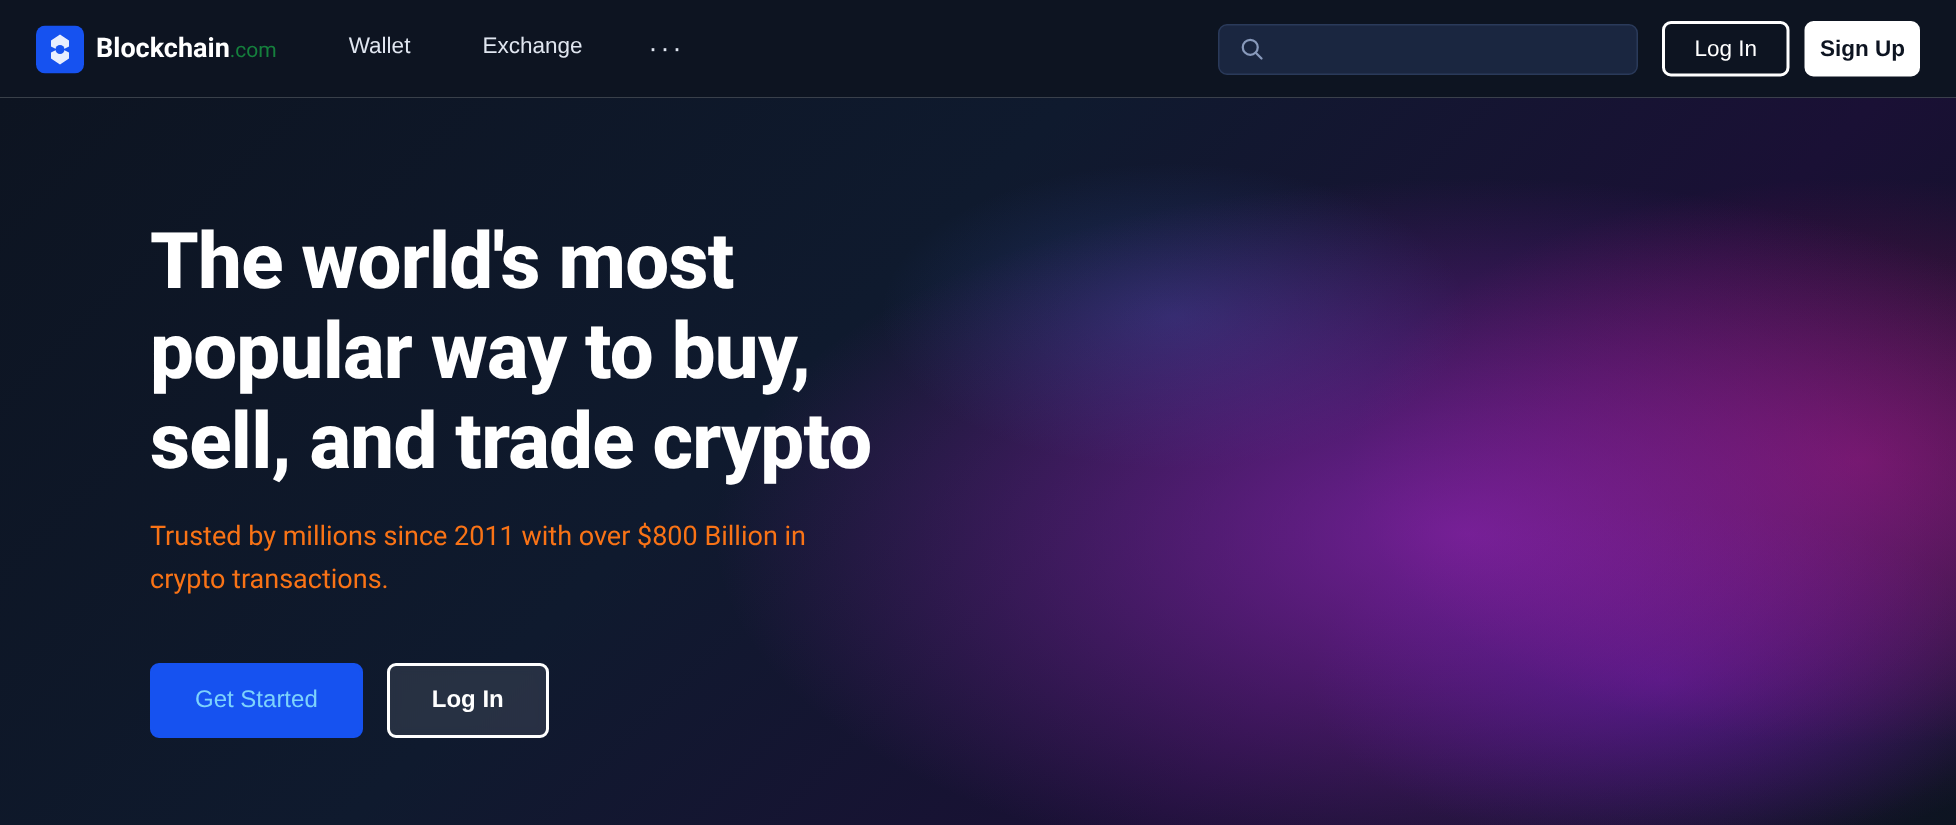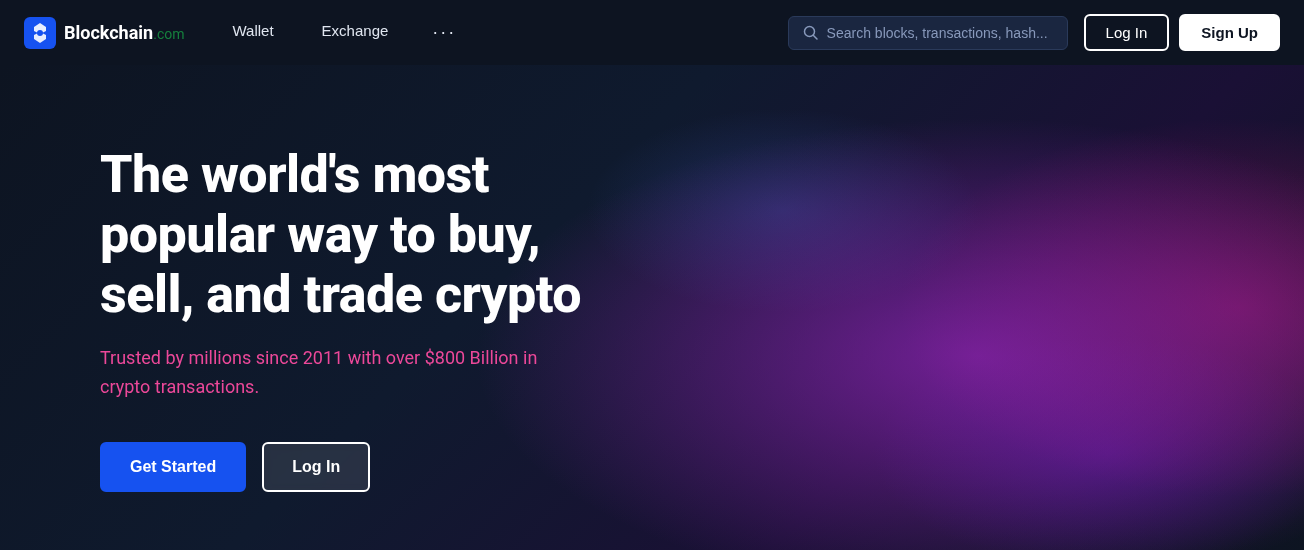--- a/index.html
+++ b/index.html
@@ -122,21 +122,21 @@
       font-weight: 500;
       cursor: pointer;
       margin-right: 10px;
       white-space: nowrap;
     }
 
     .btn-signup {
       background: #ffffff;
       border: 2px solid #ffffff;
       color: #0d1421;
-      padding: 8px 20px;
+      padding: 8px 8px;
       border-radius: 6px;
       font-size: 15px;
       font-weight: 600;
       cursor: pointer;
       white-space: nowrap;
     }
 
     
     .hero {
       width: 1304px;
@@ -167,42 +167,42 @@
     .hero-title {
       color: #ffffff;
       font-size: 52px;
       font-weight: 800;
       line-height: 1.15;
       margin-bottom: 20px;
       letter-spacing: -0.5px;
     }
 
     .hero-subtitle {
-      color: #ec4899;
+      color: #f97316;
       font-size: 18px;
       font-weight: 400;
       line-height: 1.6;
       margin-bottom: 40px;
       max-width: 480px;
     }
 
     .hero-buttons {
       display: flex;
       gap: 16px;
       align-items: center;
     }
 
     .btn-get-started {
       background: #1652f0;
       border: 2px solid #1652f0;
-      color: #ffffff;
+      color: #7dd3fc;
       padding: 14px 28px;
       border-radius: 6px;
       font-size: 16px;
-      font-weight: 700;
+      font-weight: 400;
       cursor: pointer;
     }
 
     .btn-hero-login {
       background: rgba(255,255,255,0.1);
       border: 2px solid #ffffff;
       color: #ffffff;
       padding: 14px 28px;
       border-radius: 6px;
       font-size: 16px;
@@ -231,21 +231,20 @@
     <button class="nav-link">Wallet</button>
     <button class="nav-link">Exchange</button>
     <button class="nav-more">···</button>
   </div>
 
   <div class="search-area">
     <svg class="search-icon-svg" width="16" height="16" viewBox="0 0 16 16" fill="none">
       <circle cx="6.5" cy="6.5" r="5" stroke="#8899bb" stroke-width="1.5"></circle>
       <line x1="10.5" y1="10.5" x2="14" y2="14" stroke="#8899bb" stroke-width="1.5" stroke-linecap="round"></line>
     </svg>
-    <input class="search-input" type="text" placeholder="Search blocks, transactions, hash..." style="">
   </div>
 
   <button class="btn-login">Log In</button>
   <button class="btn-signup">Sign Up</button>
 </nav>
 
 <section class="hero">
   <div class="hero-bg"></div>
   <div class="hero-content">
     <h1 class="hero-title">The world's most popular way to buy, sell, and trade crypto</h1>

